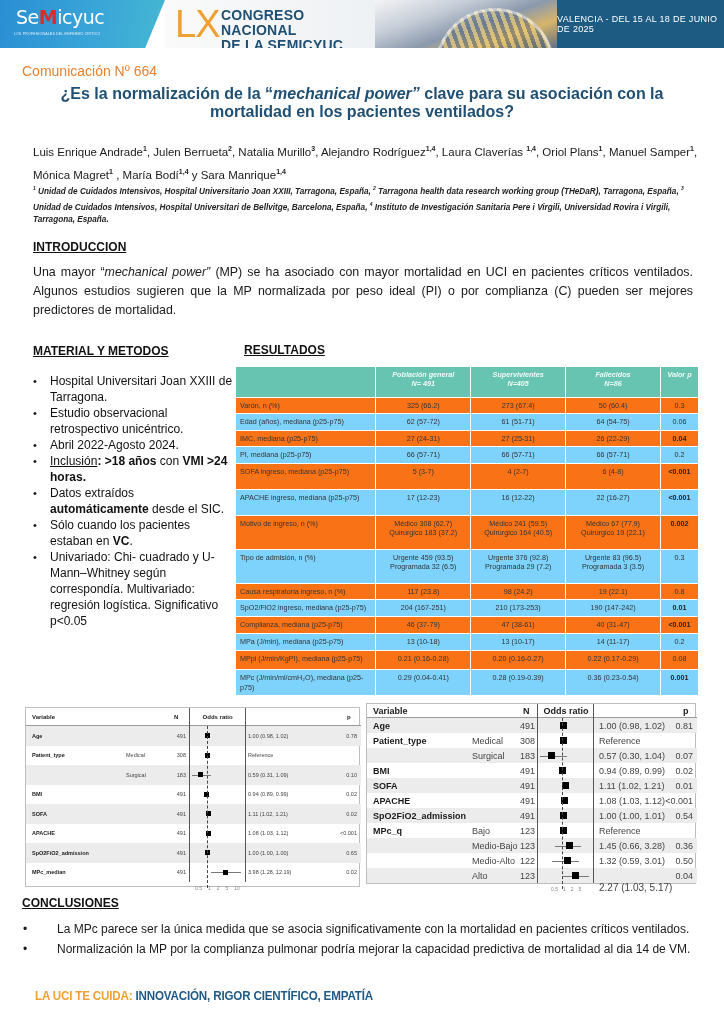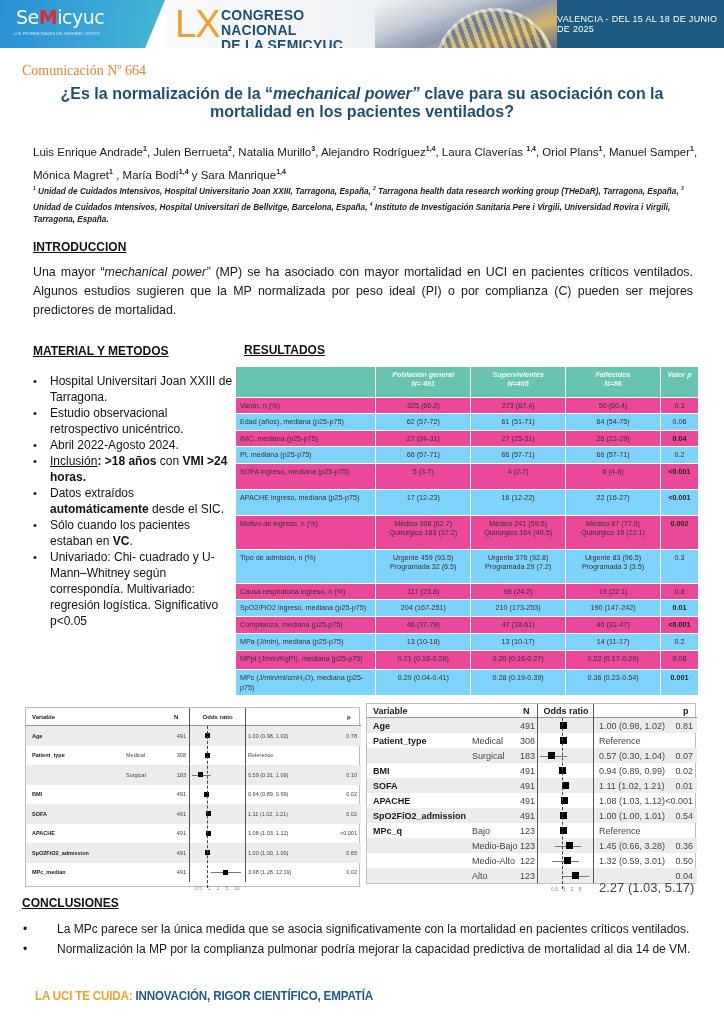--- a/index.html
+++ b/index.html
@@ -13,21 +13,21 @@
   .logo-sub { position: absolute; left: 14px; top: 32px; font-size: 3.5px; color: #e8f4fb; letter-spacing: 0.2px; }
   .banner-mid { position: relative; width: 210px; height: 48px; background: linear-gradient(90deg, #fafafa, #eef1f4); }
   .lx { position: absolute; left: 10px; top: 3px; font-family: "Liberation Sans", sans-serif; font-size: 38px; color: #f0a030; letter-spacing: -1px; }
   .congreso { position: absolute; left: 56px; top: 8px; font-family: "Liberation Sans", sans-serif; font-size: 14px; line-height: 15px; color: #1f4f73; font-weight: bold; letter-spacing: 0.2px; }
   .banner-photo { position: relative; width: 182px; height: 48px; background: linear-gradient(160deg, #f4f4f6 0%, #c7ced8 30%, #8b99ad 55%, #d7b46a 75%, #5f7186 100%); }
   .photo-arc { position: absolute; left: 60px; top: 8px; width: 120px; height: 70px; border-radius: 60px 60px 0 0; border: 3px solid rgba(255,255,255,0.55); border-bottom: none; background: repeating-linear-gradient(70deg, rgba(240,210,120,0.55) 0 4px, rgba(60,80,110,0.4) 4px 8px); }
   .banner-right { flex: 1; height: 48px; background: #1d5b82; display: flex; align-items: center; justify-content: center; }
   .banner-date { color: #ffffff; font-size: 9px; letter-spacing: 0.3px; font-family: "Liberation Sans", sans-serif; }
 
   
-  .comm-num { position: absolute; left: 22px; top: 63px; font-size: 14px; color: #e8812e; font-family: Liberation Serif, serif; }
+  .comm-num { position: absolute; left: 22px; top: 63px; font-size: 14px; color: #e8812e; }
   .title { position: absolute; left: 20px; top: 85px; width: 684px; text-align: center; font-size: 16px; line-height: 18px; font-weight: bold; color: #1f4f73; }
   .title i { font-style: italic; }
   .authors { position: absolute; left: 33px; top: 139px; width: 670px; font-size: 11.5px; line-height: 19px; color: #1a1a1a; }
   .authors sup { font-size: 7px; font-weight: bold; }
   .affil { position: absolute; left: 33px; top: 182px; width: 660px; font-size: 8.2px; line-height: 13px; font-style: italic; font-weight: bold; color: #222; }
   .affil sup { font-size: 5px; }
 
   .section-h { position: absolute; font-size: 12px; font-weight: bold; text-decoration: underline; color: #111; }
   .intro-body { position: absolute; left: 33px; top: 263px; width: 660px; font-size: 12.4px; line-height: 19px; text-align: justify; color: #1a1a1a; }
 
@@ -35,21 +35,21 @@
   .methods { position: absolute; left: 33px; top: 373px; width: 200px; list-style: none; font-size: 12px; line-height: 16px; color: #111; }
   .methods li { position: relative; padding-left: 17px; }
   .methods li::before { content: "•"; position: absolute; left: 0; top: 0; font-size: 11px; }
   .methods u { text-decoration: underline; }
 
   
   .res-table { position: absolute; left: 236px; top: 367px; width: 463px; border-collapse: collapse; font-size: 7.2px; color: #333; }
   .res-table th { background: #67c4b0; color: #eefaf6; font-weight: bold; height: 30px; vertical-align: top; padding-top: 3px; text-align: center; line-height: 9px; border-right: 1.5px solid #ffffff; font-style: italic; }
   .res-table td { padding: 3px 4px; text-align: center; vertical-align: top; line-height: 9.5px; border-right: 1.5px solid #ffffff; border-top: 1.5px solid #ffffff; }
   .res-table td:first-child { text-align: left; }
-  .res-table tr.odd td { background: #ec4899; }
+  .res-table tr.odd td { background: #f97316; }
   .res-table tr.even td { background: #7dd3fc; }
   .res-table td.pbold { font-weight: bold; color: #222; }
 
   
   .forest { position: absolute; border: 1px solid #bdbdbd; background: #fff; font-family: "Liberation Sans", sans-serif; }
   .forest .frow { position: absolute; left: 0; display: flex; align-items: center; }
   .forest .frow.shade { background: #ececec; }
   .forest .hrow { border-bottom: 1px solid #9a9a9a; }
   .fcell { position: absolute; white-space: nowrap; }
   .vsep { position: absolute; top: 0; width: 1px; background: #555; }
@@ -411,21 +411,21 @@
       <span class="fcell" style="left:146px;font-size:9px;color:#444;width:22px;text-align:right;">122</span>
       <span class="fcell" style="left:232px;font-size:9px;color:#444;">1.32 (0.59, 3.01)</span>
       <span class="fcell" style="left:296px;font-size:9px;color:#444;width:30px;text-align:right;">0.50</span>
       <div class="ci" style="left:185px;width:27px;top:7.5px;"></div>
       <div class="sq" style="left:196.5px;top:4px;width:7px;height:7px;"></div>
     </div>
     <div class="frow shade" style="top:164px;height:15px;width:330px;">
       <span class="fcell" style="left:6px;font-weight:bold;font-size:9px;"></span>
       <span class="fcell" style="left:105px;font-size:9px;color:#444;">Alto</span>
       <span class="fcell" style="left:146px;font-size:9px;color:#444;width:22px;text-align:right;">123</span>
-      <span class="fcell" style="left:232px;font-size:13px;color:#444;margin-top:24px;">2.27 (1.03, 5.17)</span>
+      <span class="fcell" style="left:232px;font-size:10px;color:#444;margin-top:24px;">2.27 (1.03, 5.17)</span>
       <span class="fcell" style="left:296px;font-size:9px;color:#444;width:30px;text-align:right;">0.04</span>
       <div class="ci" style="left:196px;width:26px;top:7.5px;"></div>
       <div class="sq" style="left:204.5px;top:4px;width:7px;height:7px;"></div>
     </div>
     <div class="vsep" style="left:170px;height:179px;"></div>
     <div class="vsep" style="left:226px;height:179px;"></div>
     <div class="ref-line" style="left:195px;top:14px;height:171px;"></div>
     <div class="ticks" style="left:184px;top:182px;"><span style="margin-right:5px;">0.5</span><span style="margin-right:5px;">1</span><span style="margin-right:5px;">2</span><span style="margin-right:5px;">5</span></div>
   </div>
 

